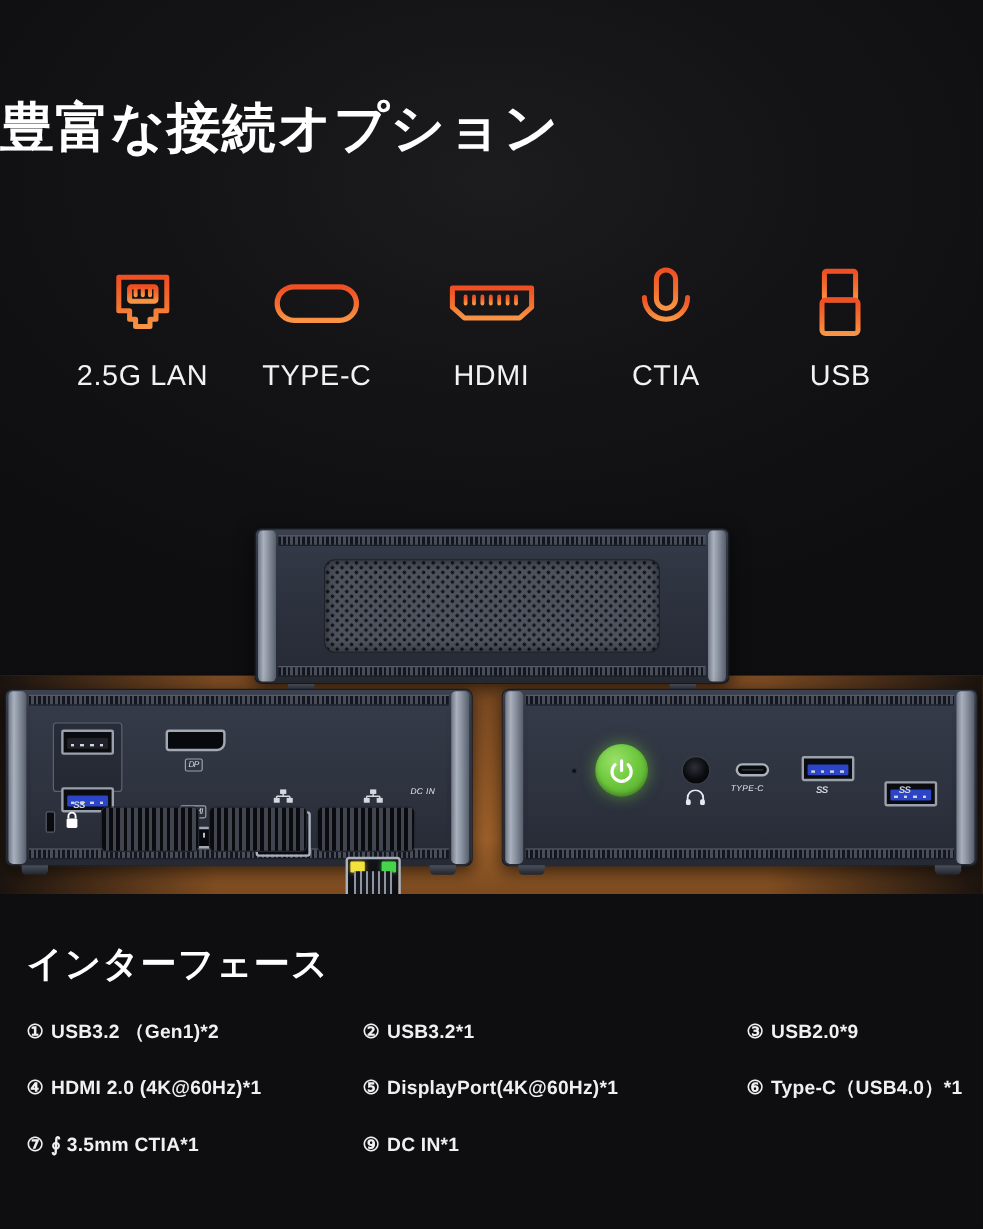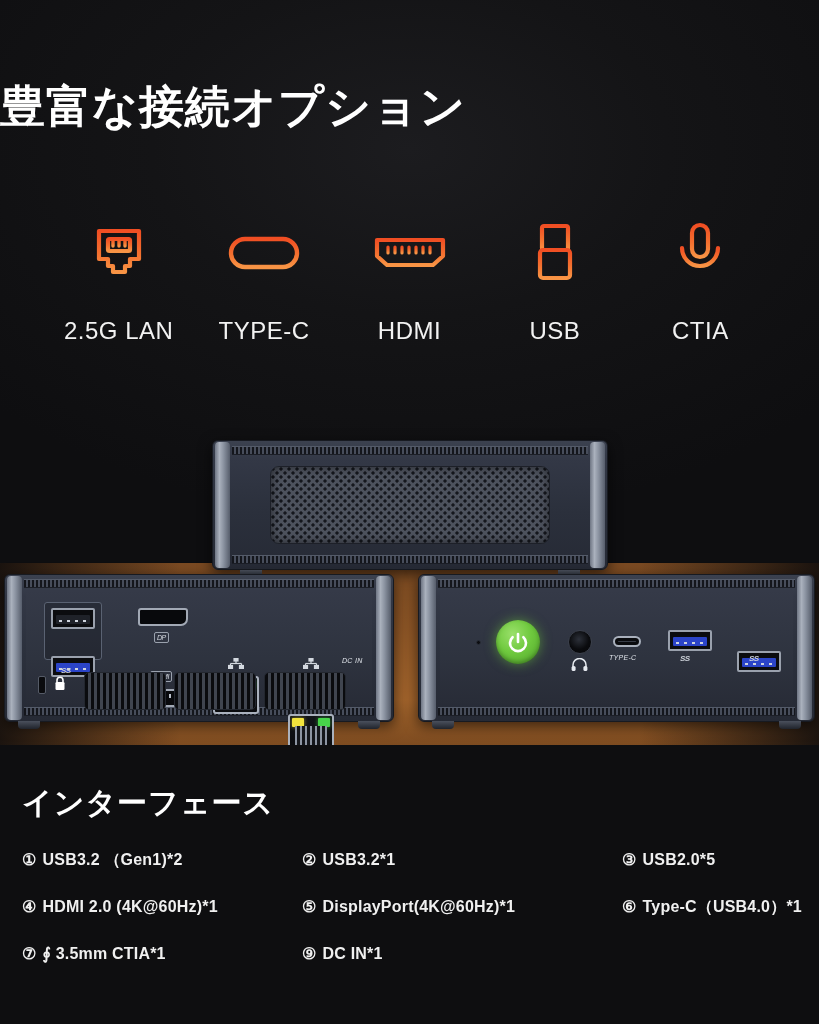--- a/index.html
+++ b/index.html
@@ -38,21 +38,21 @@
     padding: 0 46px;
   }
   .icon-cell {
     display: flex; flex-direction: column; align-items: center;
     width: 150px;
   }
   .icon-glyph {
     height: 62px; display: flex; align-items: center; justify-content: center;
   }
   .icon-label {
-    margin-top: 33px;
+    margin-top: 16px;
     color: #f2f2f2;
     font-size: 24px;
     letter-spacing: 0.5px;
     white-space: nowrap;
   }
 
   
   .stage {
     position: absolute; left: 0; top: 408px; width: 819px; height: 337px;
   }
@@ -306,39 +306,39 @@
         <svg width="76" height="46" viewBox="0 0 76 46" fill="none" stroke="url(#ico-grad)" stroke-width="4.2" stroke-linejoin="round" stroke-linecap="round">
           <path d="M5 10 h66 v16 l-10 9 h-46 l-10 -9 z"></path>
           <path d="M16 17 v6 M23 17 v6 M30 17 v6 M37 17 v6 M44 17 v6 M51 17 v6 M58 17 v6" stroke-width="3.2"></path>
         </svg>
       </span>
       <span class="icon-label">HDMI</span>
     </div>
 
     <div class="icon-cell">
       <span class="icon-glyph">
-        <svg width="46" height="62" viewBox="0 0 46 62" fill="none" stroke="url(#ico-grad)" stroke-width="4.2" stroke-linejoin="round" stroke-linecap="round">
-          <rect x="10" y="4" width="26" height="24" rx="2"></rect>
-          <rect x="8" y="28" width="30" height="28" rx="3"></rect>
-          <path d="M16 16 h5 M26 16 h5" stroke-width="4.4"></path>
-        </svg>
-      </span>
-      <span class="icon-label">USB</span>
-    </div>
-
-    <div class="icon-cell">
-      <span class="icon-glyph">
         <svg width="50" height="62" viewBox="0 0 50 62" fill="none" stroke="url(#ico-grad)" stroke-width="4.2" stroke-linecap="round">
           <rect x="17" y="3" width="16" height="32" rx="8"></rect>
           <path d="M7 26 a18 18 0 0 0 36 0"></path>
           <line x1="25" y1="44" x2="25" y2="53"></line>
           <line x1="13" y1="56" x2="37" y2="56" stroke-width="5"></line>
         </svg>
       </span>
       <span class="icon-label">CTIA</span>
+    </div>
+
+    <div class="icon-cell">
+      <span class="icon-glyph">
+        <svg width="46" height="62" viewBox="0 0 46 62" fill="none" stroke="url(#ico-grad)" stroke-width="4.2" stroke-linejoin="round" stroke-linecap="round">
+          <rect x="10" y="4" width="26" height="24" rx="2"></rect>
+          <rect x="8" y="28" width="30" height="28" rx="3"></rect>
+          <path d="M16 16 h5 M26 16 h5" stroke-width="4.4"></path>
+        </svg>
+      </span>
+      <span class="icon-label">USB</span>
     </div>
 
   </div>
 
   <div class="stage">
     <div class="desk"></div>
     <div class="desk-shade-l"></div>
     <div class="desk-shade-r"></div>
 
     <div class="chassis" id="top-unit">
@@ -464,20 +464,20 @@
       <div class="foot" style="right:14px; bottom:-7px;"></div>
     </div>
   </div>
 </div>
 
 <div class="spec-section">
   <div class="spec-title">インターフェース</div>
   <div class="spec-grid">
     <div class="spec-item"><span class="spec-num">①</span><span>USB3.2 （Gen1)*2</span></div>
     <div class="spec-item"><span class="spec-num">②</span><span>USB3.2*1</span></div>
-    <div class="spec-item"><span class="spec-num">③</span><span>USB2.0*5</span></div>
+    <div class="spec-item"><span class="spec-num">③</span><span>USB2.0*9</span></div>
     <div class="spec-item"><span class="spec-num">④</span><span>HDMI 2.0 (4K@60Hz)*1</span></div>
     <div class="spec-item"><span class="spec-num">⑤</span><span>DisplayPort(4K@60Hz)*1</span></div>
     <div class="spec-item"><span class="spec-num">⑥</span><span>Type-C（USB4.0）*1</span></div>
     <div class="spec-item"><span class="spec-num">⑦</span><span>∮ 3.5mm CTIA*1</span></div>
     <div class="spec-item"><span class="spec-num">⑨</span><span>DC IN*1</span></div>
   </div>
 </div>
 
 </body></html>

